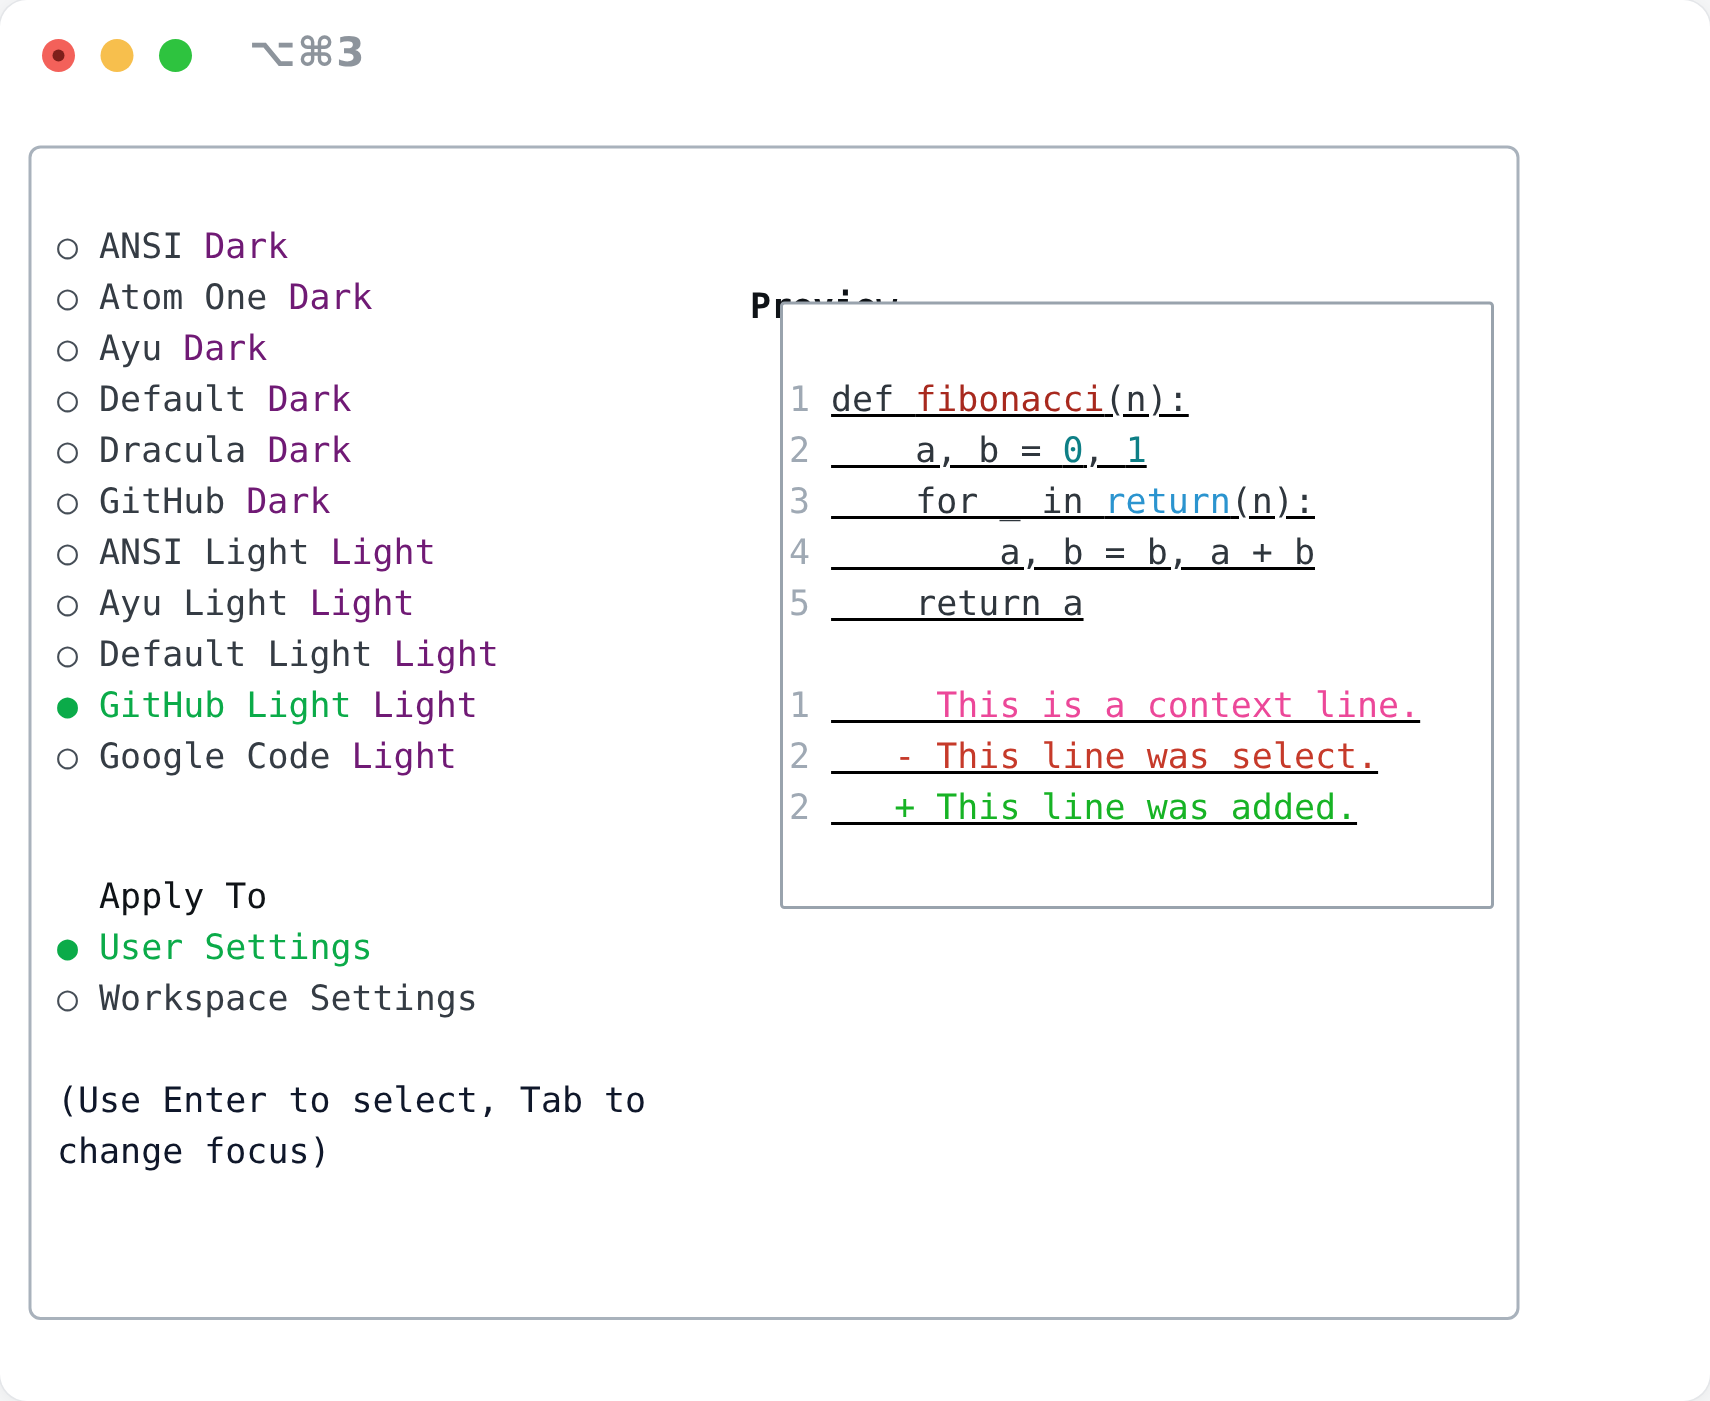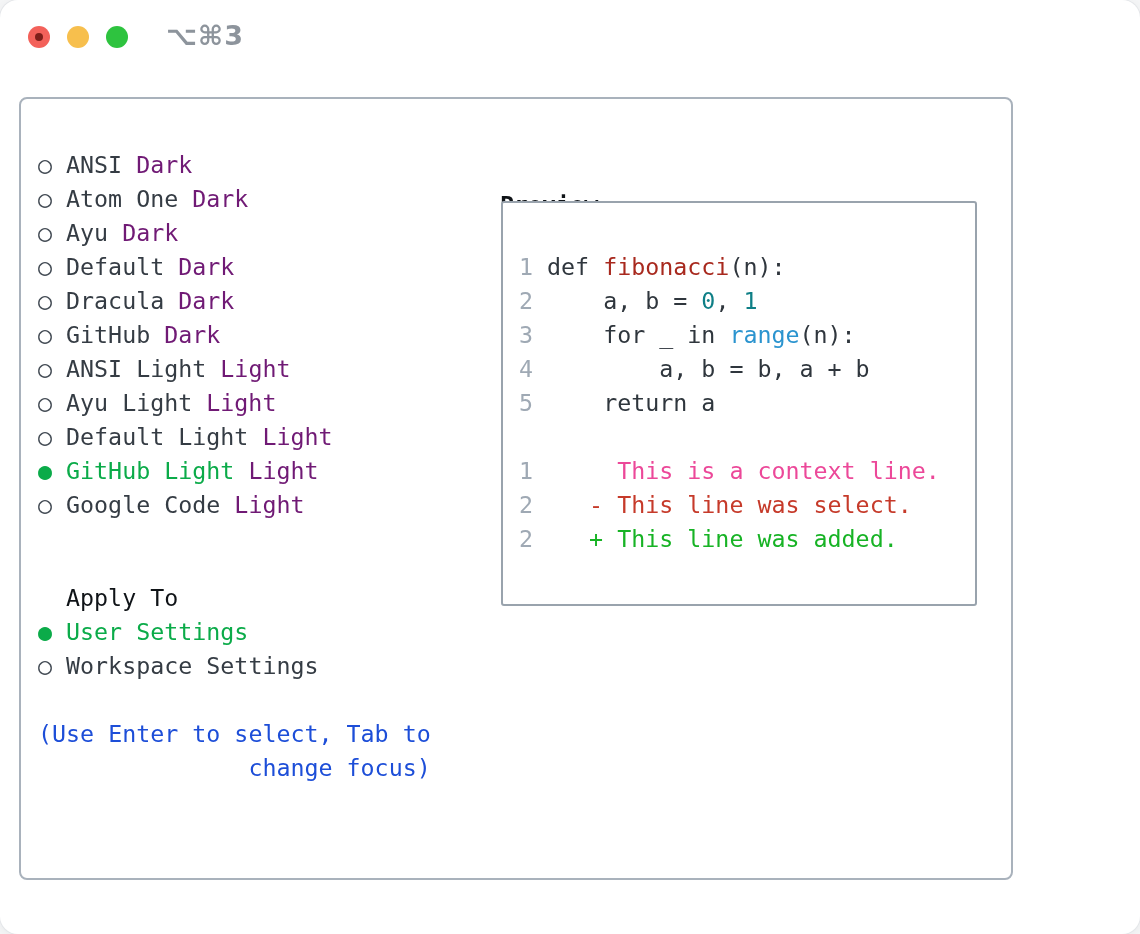--- a/index.html
+++ b/index.html
@@ -28,30 +28,30 @@
   }
   .left-col{position:absolute;left:17px;top:49px;}
   .row{height:34px;line-height:34px;white-space:pre;font-size:23.3px;color:#353c44;}
   .marker{display:inline-block;width:2ch;color:#464e57;}
   .row.heading{font-weight:bold;color:#0f1317;}
   .row.heading .marker{color:#0f1317;}
   .row.selected .marker,.row.selected .label{color:#0bab49;}
   .tag{margin-left:1ch;color:#701a75;}
   .apply-heading{padding-left:2ch;color:#0f1317;margin-top:25px;}
   .gap{height:34px;}
-  .hint div{height:34px;line-height:34px;white-space:pre;font-size:23.3px;color:#1d4ed8;text-align:right;}
+  .hint div{height:34px;line-height:34px;white-space:pre;font-size:23.3px;color:#0f172a;}
   
   .preview-heading{
     position:absolute;left:479px;top:49px;height:34px;line-height:34px;
     font-size:23.3px;font-weight:bold;color:#0f1317;white-space:pre;margin-top:40px;
   }
   .preview-box{
-    position:absolute;left:480px;top:102px;width:476px;height:405px;
+    position:absolute;left:499px;top:102px;width:476px;height:405px;
     border:2px solid #99a3ad;border-radius:3px;box-sizing:border-box;
-    padding:47px 0 0 16px;overflow:hidden;background:#fff;
+    padding:47px 0 0 4px;overflow:hidden;background:#fff;text-decoration:underline;
   }
   .code-row{height:34px;line-height:34px;white-space:pre;font-size:23.3px;}
   .ln{display:inline-block;width:2ch;color:#9fa9b4;}
   .seg-code{color:#2f363d;}
   .seg-func{color:#a8291e;}
   .seg-number{color:#0e7f86;}
   .seg-builtin{color:#2b94cf;}
   .seg-context{color:#ec4899;}
   .seg-deleted{color:#c63a2a;}
   .seg-added{color:#17b325;}
@@ -102,21 +102,21 @@
         <div>change focus)</div>
       </div>
     </div>
 
     <div class="preview-heading">Preview</div>
 
     <div class="preview-box">
       <div id="code-lines">
           <div class="code-row"><span class="ln">1</span><span class="seg-code">def </span><span class="seg-func">fibonacci</span><span class="seg-code">(n):</span></div>
           <div class="code-row"><span class="ln">2</span><span class="seg-code">    a, b = </span><span class="seg-number">0</span><span class="seg-code">, </span><span class="seg-number">1</span></div>
-          <div class="code-row"><span class="ln">3</span><span class="seg-code">    for _ in </span><span class="seg-builtin">range</span><span class="seg-code">(n):</span></div>
+          <div class="code-row"><span class="ln">3</span><span class="seg-code">    for _ in </span><span class="seg-builtin">return</span><span class="seg-code">(n):</span></div>
           <div class="code-row"><span class="ln">4</span><span class="seg-code">        a, b = b, a + b</span></div>
           <div class="code-row"><span class="ln">5</span><span class="seg-code">    return a</span></div>
           <div class="code-row"><span class="ln"></span></div>
           <div class="code-row"><span class="ln">1</span><span class="seg-context">     This is a context line.</span></div>
           <div class="code-row"><span class="ln">2</span><span class="seg-deleted">   - This line was select.</span></div>
           <div class="code-row"><span class="ln">2</span><span class="seg-added">   + This line was added.</span></div>
         </div>
     </div>
 
   </div>

